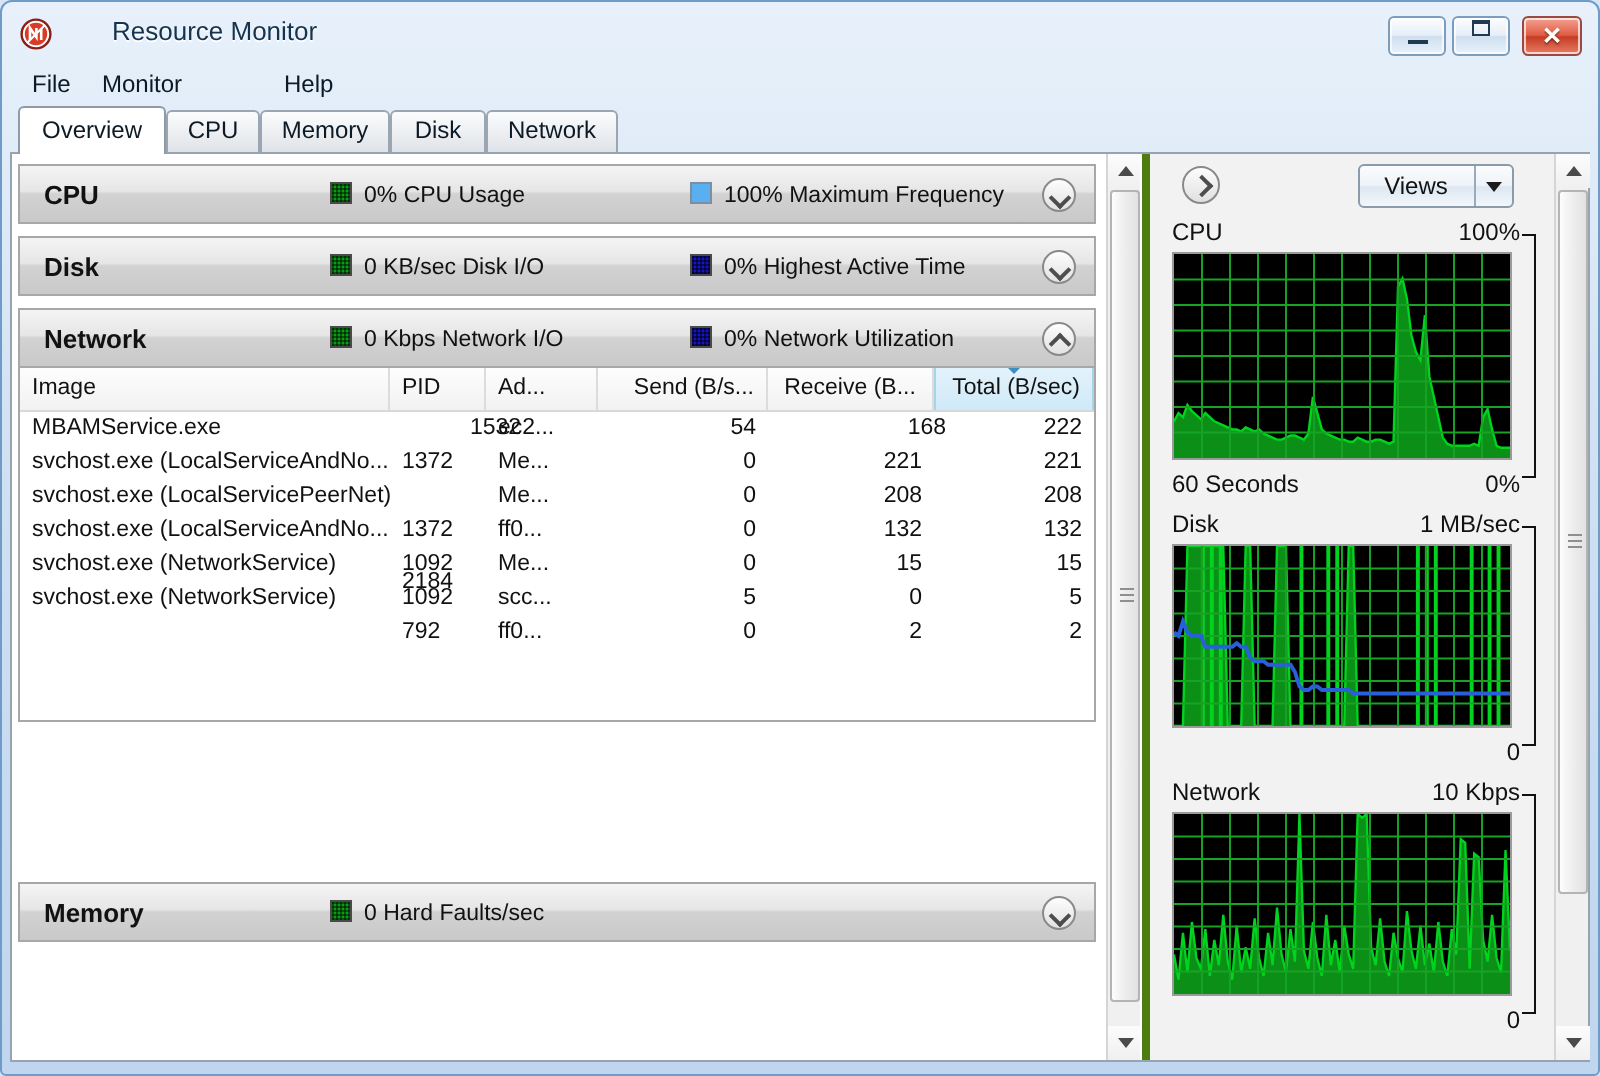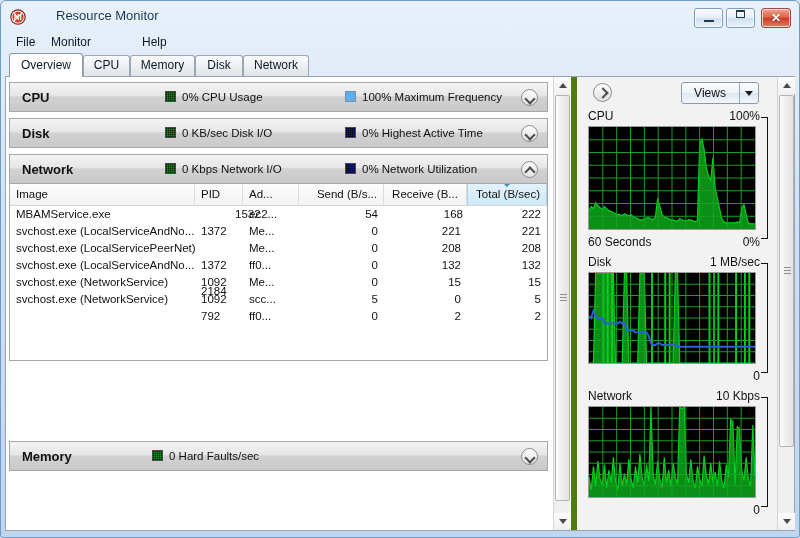--- a/index.html
+++ b/index.html
@@ -199,21 +199,21 @@
     font-size: 11.5px; color: #111; line-height: 17px;
     padding: 0 6px;
     white-space: nowrap; overflow: hidden;
   }
   .td.num { text-align: right; }
 
   
   #rightpane {
     position: absolute; left: 565px; top: 0; right: 0; bottom: 0;
     background: #f2f2f2;
-    border-left: 6px solid #4d7c0f;
+    border-left: 4px solid #4d7c0f;
   }
   #rp-toolbar {
     position: absolute; left: 0; top: 0; right: 18px; height: 32px;
   }
   #collapse-btn {
     position: absolute; left: 16px; top: 6px;
     width: 19px; height: 19px; border-radius: 50%;
     border: 1px solid #8a8a8a;
     background: linear-gradient(180deg,#fdfdfd 0%,#efefef 50%,#e0e0e0 100%);
   }
@@ -368,40 +368,40 @@
             <span class="chev"></span>
           </div>
           <div class="section" style="top: 77px;">
             <span class="sec-title">Network</span>
             <span class="sec-legend" style="left: 155px;"><span class="sw sw-green"></span>0 Kbps Network I/O</span>
             <span class="sec-legend" style="left: 335px;"><span class="sw sw-blue"></span>0% Network Utilization</span>
             <span class="chev up"></span>
           </div>
           <div class="section" style="top: 364px;">
             <span class="sec-title">Memory</span>
-            <span class="sec-legend" style="left: 142px;"><span class="sw sw-green"></span>0 Hard Faults/sec</span>
+            <span class="sec-legend" style="left: 155px;"><span class="sw sw-green"></span>0 Hard Faults/sec</span>
             <span class="chev"></span>
           </div>
         </div>
       <div id="nettable" style="top: 107px; height: 177px;">
         <div id="thead">
             <div class="th" style="left: 0px; width: 185px;">Image</div>
             <div class="th" style="left: 185px; width: 48px;">PID</div>
             <div class="th" style="left: 233px; width: 56px;">Ad...</div>
             <div class="th num" style="left: 289px; width: 85px;">Send (B/s...</div>
             <div class="th num" style="left: 374px; width: 83px; text-align: center;">Receive (B...</div>
             <div class="th num sorted" style="left: 457px; width: 80px;">Total (B/sec)<span class="sortarrow"></span></div>
           </div>
         <div id="tbody">
             <div class="trow">
               <div class="td" style="left: 0px; width: 185px;">MBAMService.exe</div>
               <div class="td" style="left: 203px; width: 48px; margin-left: 16px;">1532</div>
               <div class="td" style="left: 233px; width: 56px;">ec2...</div>
               <div class="td num" style="left: 289px; width: 85px;">54</div>
-              <div class="td num" style="left: 376px; width: 83px;">168</div>
+              <div class="td num" style="left: 386px; width: 83px;">168</div>
               <div class="td num" style="left: 457px; width: 80px;">222</div>
             </div>
             <div class="trow">
               <div class="td" style="left: 0px; width: 185px;">svchost.exe (LocalServiceAndNo...</div>
               <div class="td" style="left: 185px; width: 48px;">1372</div>
               <div class="td" style="left: 233px; width: 56px;">Me...</div>
               <div class="td num" style="left: 289px; width: 85px;">0</div>
               <div class="td num" style="left: 374px; width: 83px;">221</div>
               <div class="td num" style="left: 457px; width: 80px;">221</div>
             </div>

